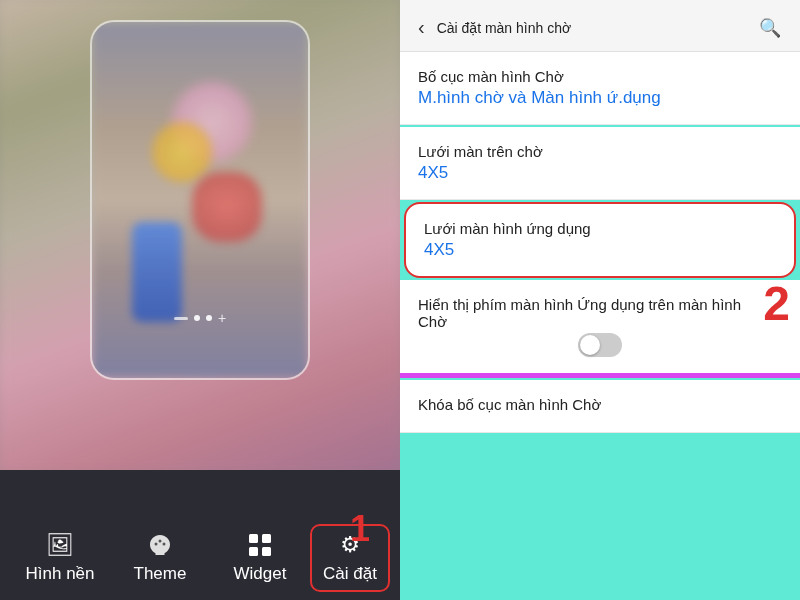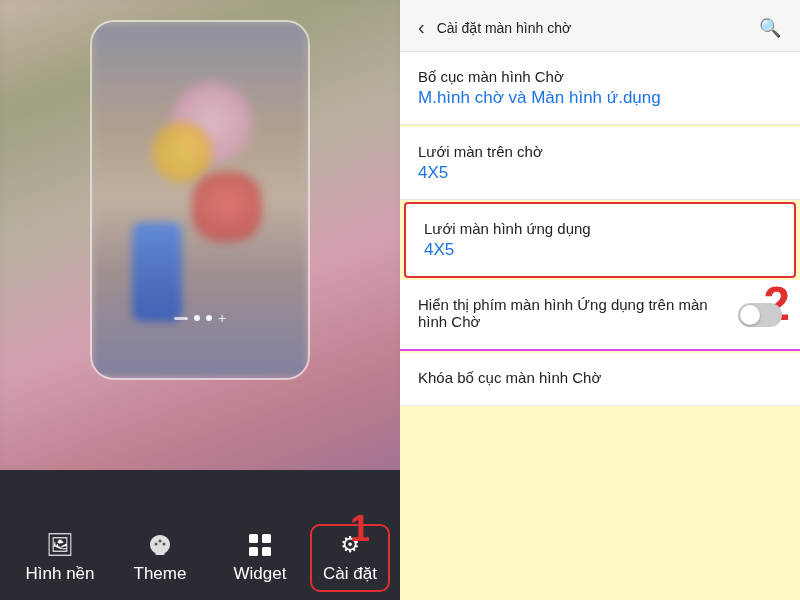--- a/index.html
+++ b/index.html
@@ -219,57 +219,58 @@
 
     .search-icon-btn {
       font-size: 18px;
       color: #444;
       cursor: pointer;
     }
 
     .settings-list {
       flex: 1;
       overflow-y: auto;
-      background: #fef9c3;
+      background: #5eead4;
     }
 
     .settings-item {
       padding: 16px 18px;
       border-bottom: 1px solid #e8e8e8;
       background: white;
       margin-bottom: 2px;
       cursor: pointer;
     }
 
     .settings-item.highlighted-item {
       border: 2px solid #e03030;
       margin: 2px 4px;
-      border-radius: 4px;
+      border-radius: 16px;
     }
 
     .settings-item-title {
       font-size: 15px;
       color: #222;
       margin-bottom: 3px;
       font-weight: 400;
     }
 
     .settings-item-subtitle {
       font-size: 17px;
       color: #1a73e8;
     }
 
     .settings-item-with-toggle {
       display: flex;
       justify-content: space-between;
       align-items: center;
       padding: 16px 18px;
       background: white;
-      border-bottom: 2px solid #d946ef;
+      border-bottom: 5px solid #d946ef;
       margin-bottom: 2px;
+      flex-direction: column;
     }
 
     .settings-item-text {
       flex: 1;
       padding-right: 12px;
     }
 
     .toggle-switch {
       width: 44px;
       height: 24px;

